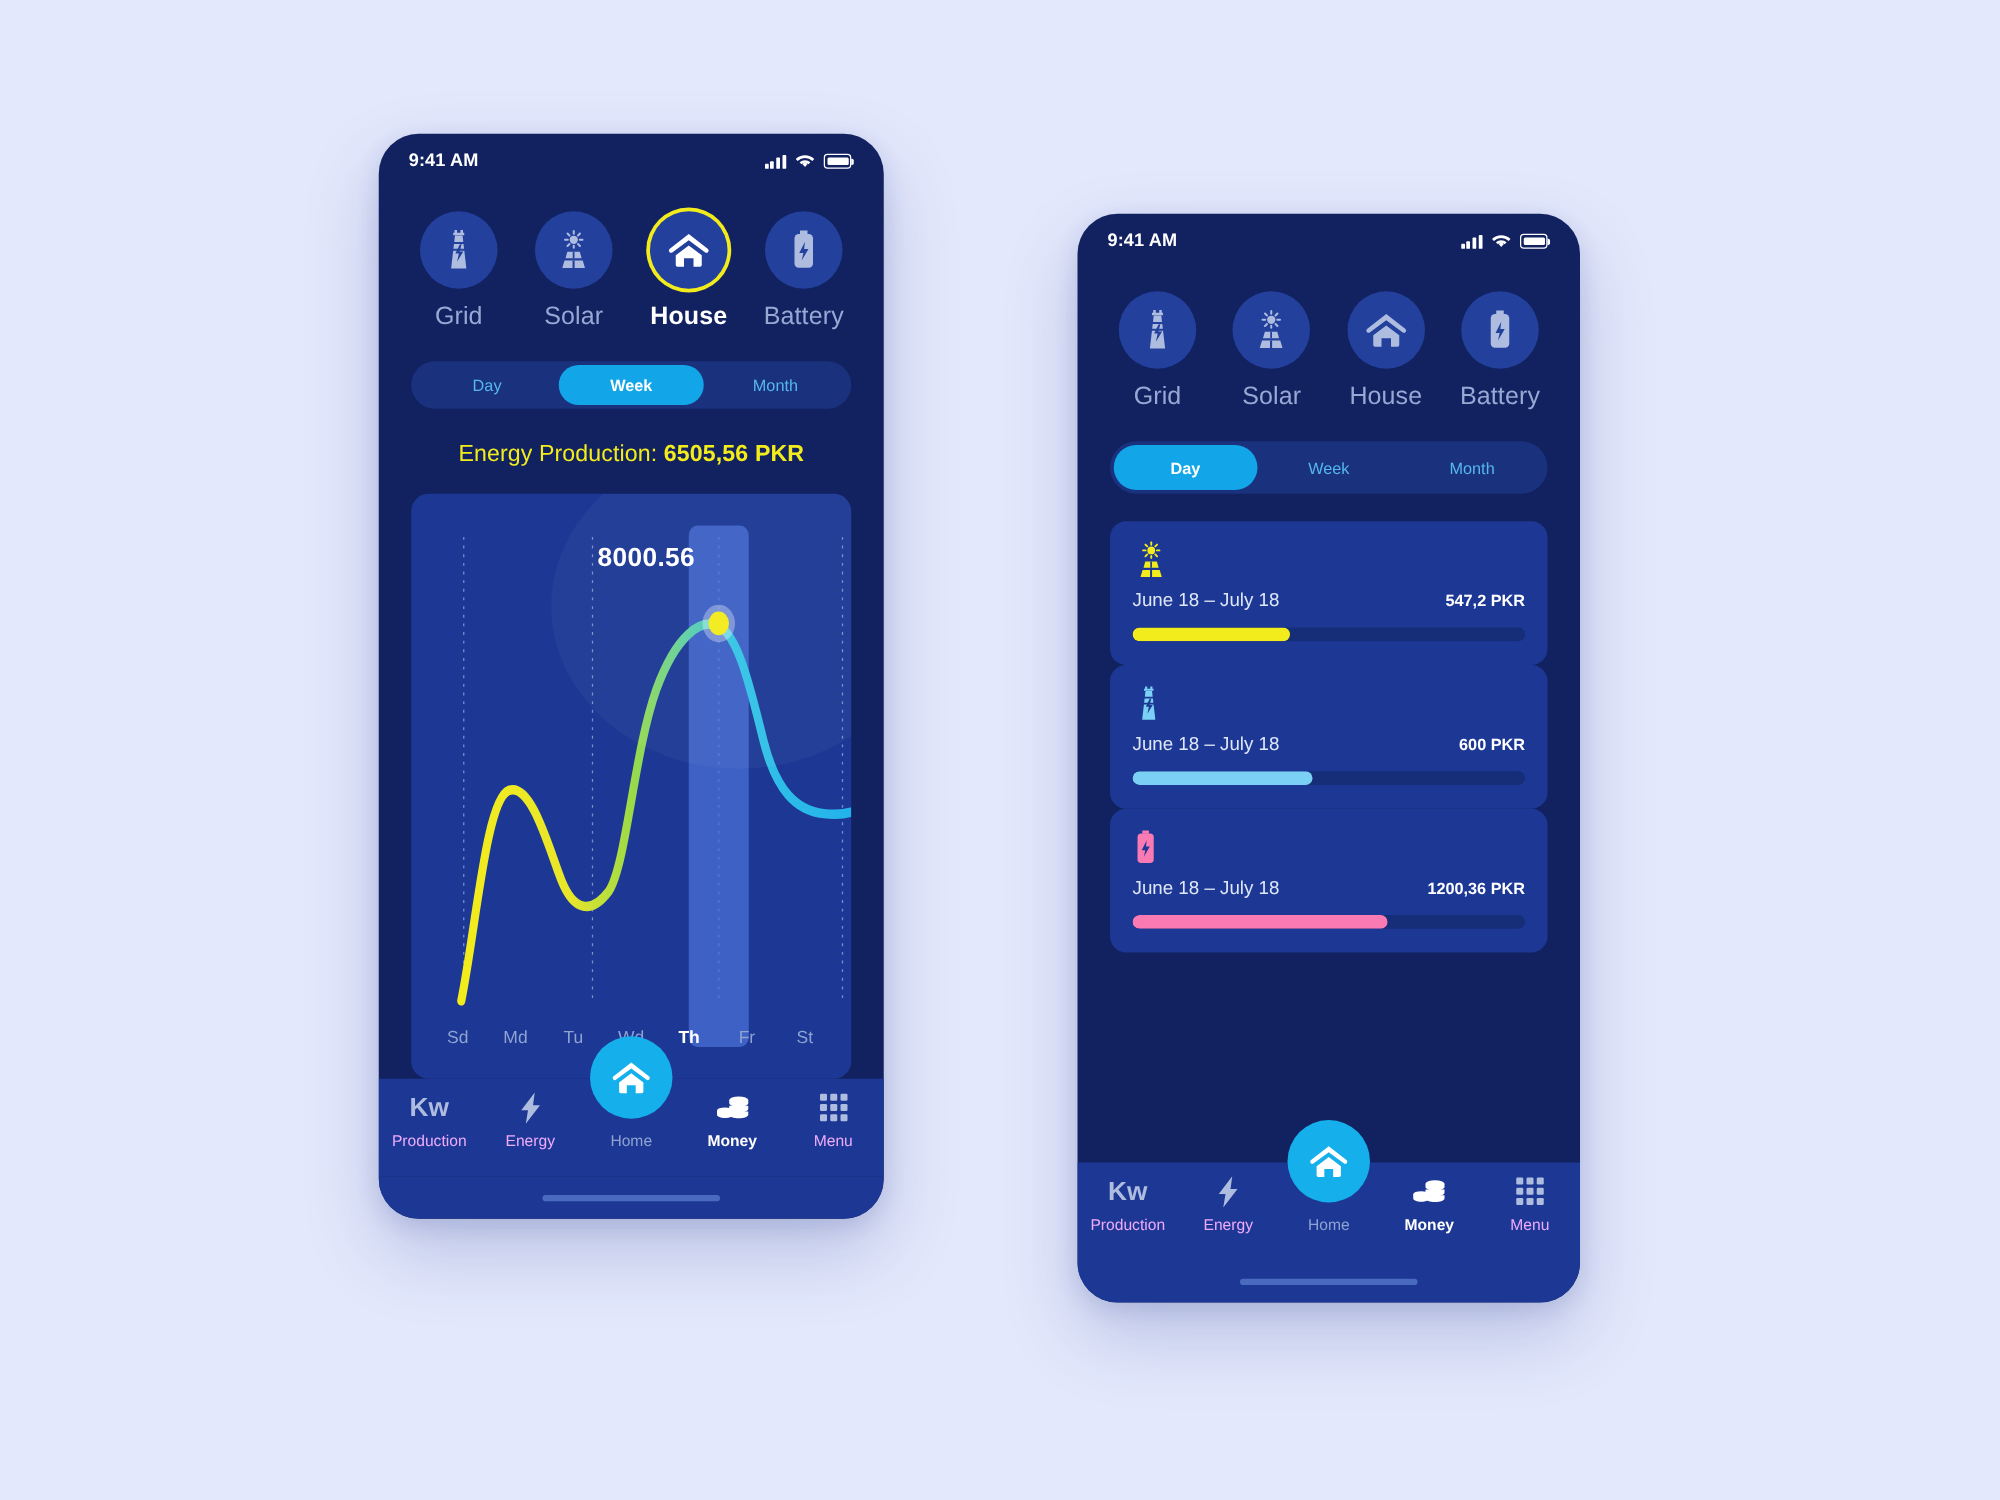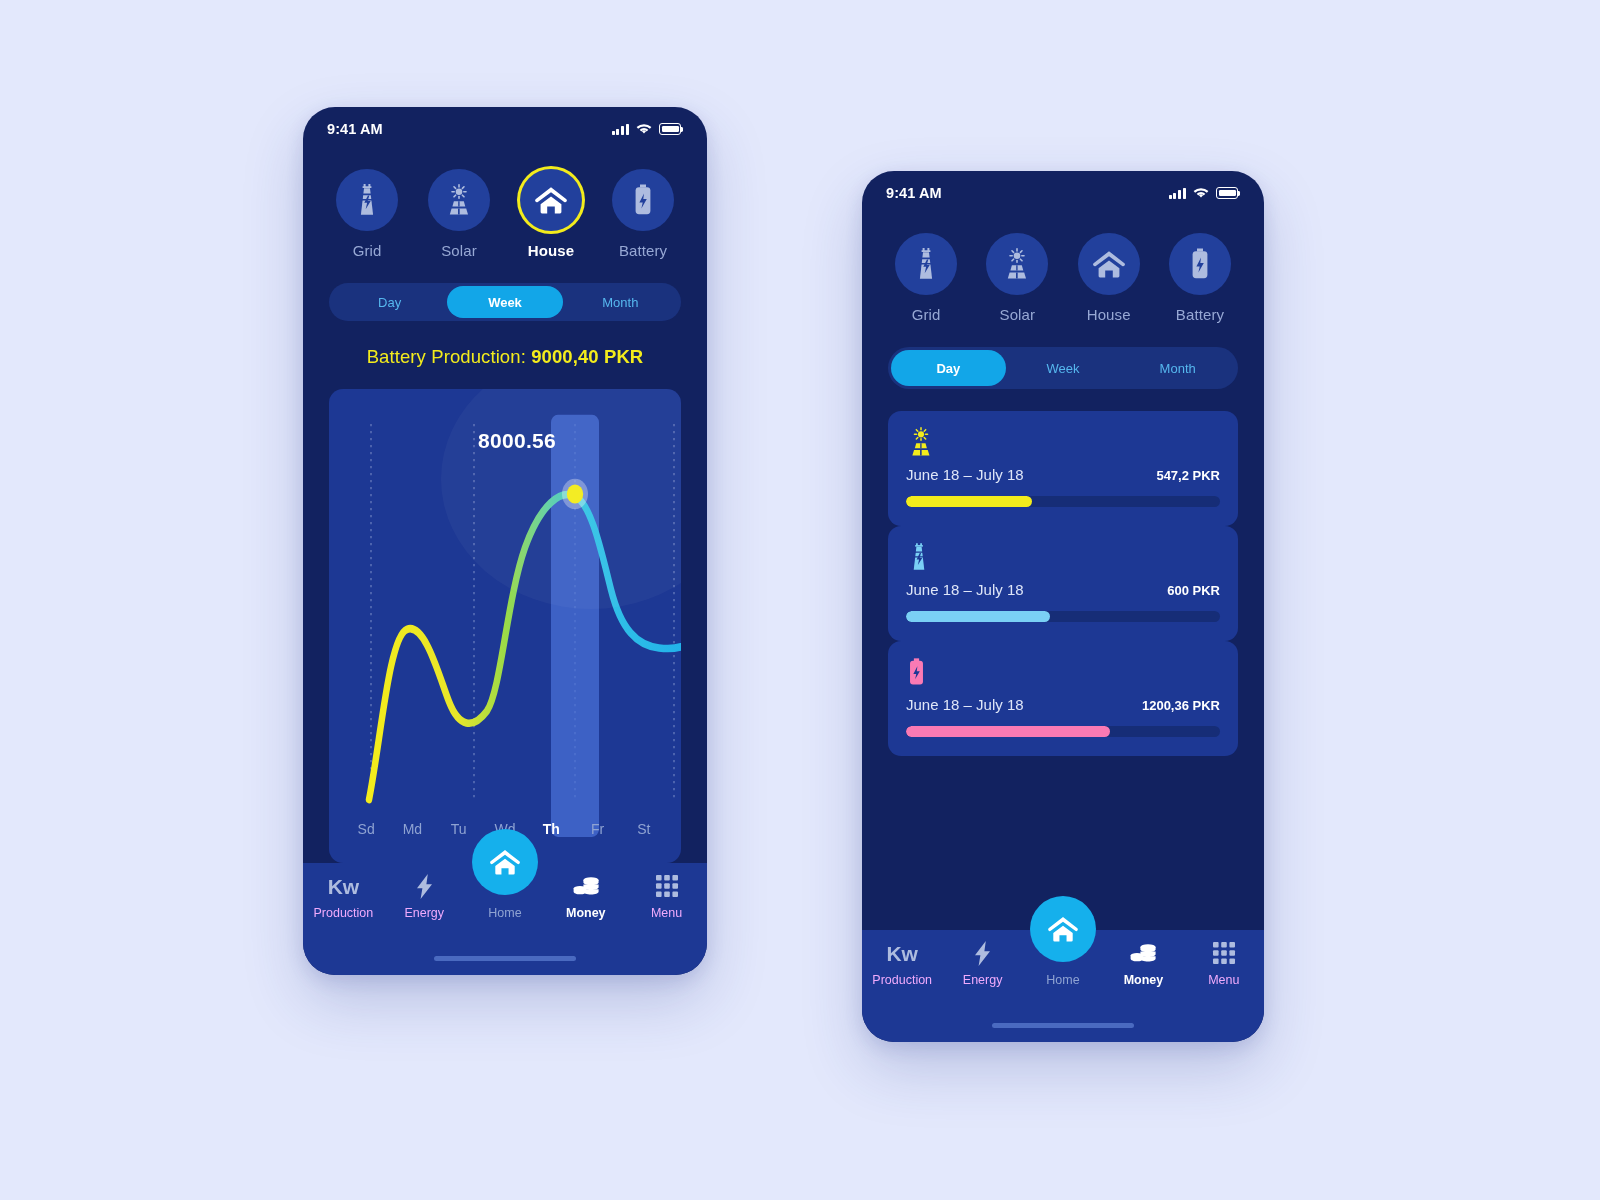--- a/index.html
+++ b/index.html
@@ -55,21 +55,21 @@
   }
   .source { width: 72px; display: flex; flex-direction: column; align-items: center; }
   .source-circle {
     width: 62px; height: 62px; border-radius: 50%;
     background: #22409c;
     display: flex; align-items: center; justify-content: center;
     position: relative;
   }
   .source.active .source-circle { box-shadow: 0 0 0 3px #f3ec1c; }
   .source-label {
-    margin-top: 11px; font-size: 15px; color: #97a8d4; letter-spacing: .1px;
+    margin-top: 11px; font-size: 20px; color: #97a8d4; letter-spacing: .1px;
   }
   .source.active .source-label { color: #ffffff; font-weight: bold; }
   .ico { fill: #aebcdf; }
   .source.active .ico { fill: #ffffff; }
 
   
   .segment {
     margin: 24px 26px 0 26px;
     height: 42px; border-radius: 21px;
     background: #1a327e;
@@ -245,22 +245,22 @@
       </div>
     </div>
 
     <div class="segment">
       <div class="seg-item">Day</div>
       <div class="seg-item sel">Week</div>
       <div class="seg-item">Month</div>
     </div>
 
     <div class="avg">
-      <span>Battery Production:</span>
-      <b>9000,40 PKR</b>
+      <span>Energy Production:</span>
+      <b>6505,56 PKR</b>
     </div>
 
     <div class="chart-card">
       <svg class="chart-svg" viewBox="0 0 352 406" preserveAspectRatio="none">
         <defs>
           <linearGradient id="lineGrad" x1="0" y1="0" x2="1" y2="0">
             <stop offset="0%" stop-color="#f3ec1c"></stop>
             <stop offset="28%" stop-color="#e8e62a"></stop>
             <stop offset="44%" stop-color="#9ada48"></stop>
             <stop offset="58%" stop-color="#5fd0a8"></stop>

